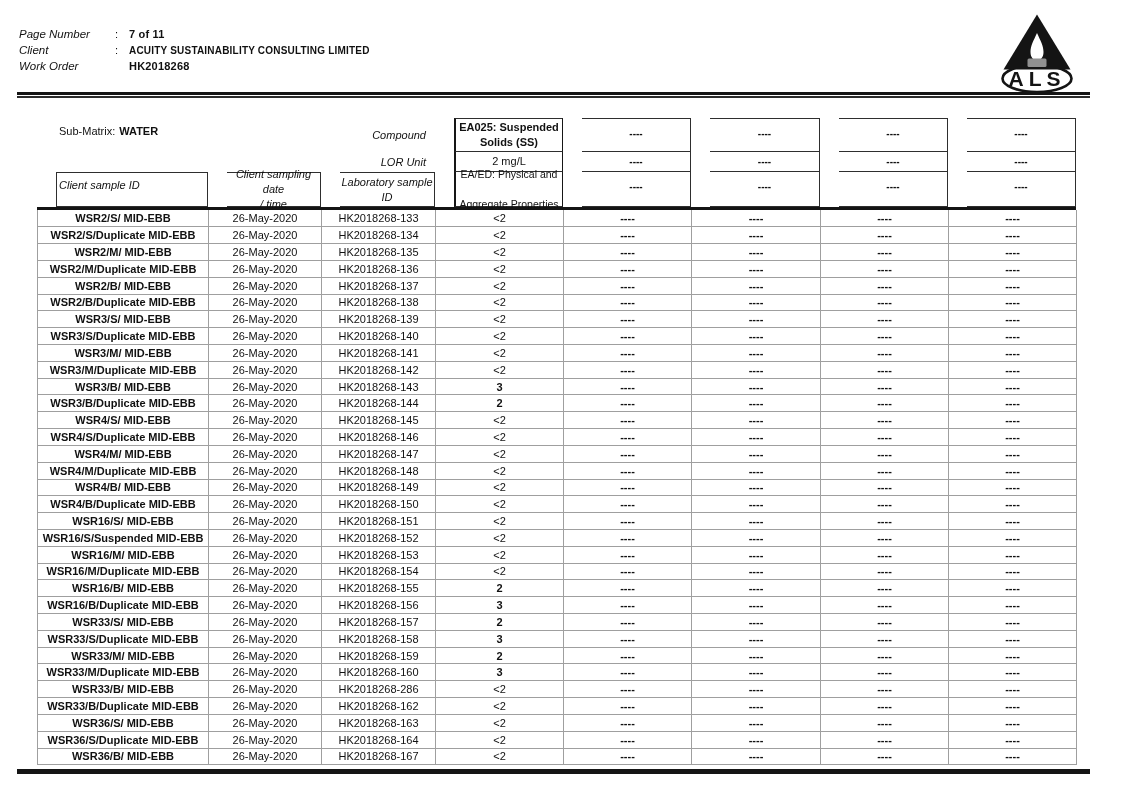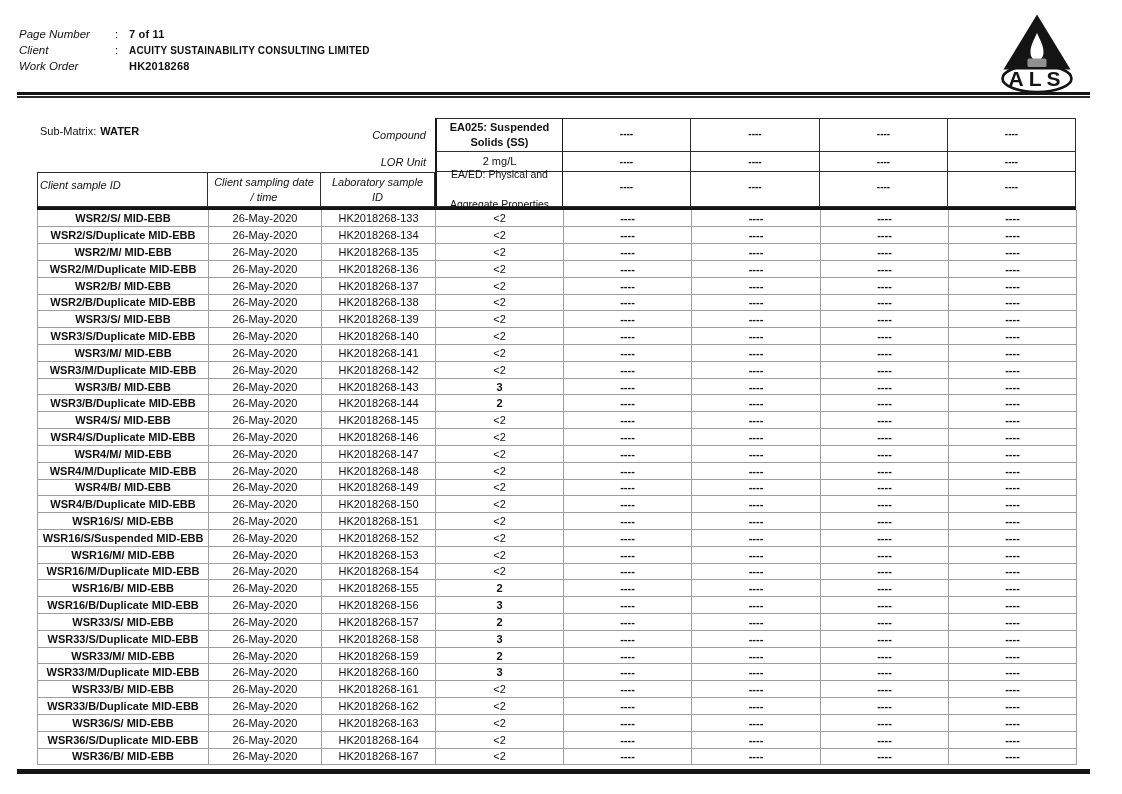--- a/index.html
+++ b/index.html
@@ -29,21 +29,21 @@
   .top-rule .thin { height:2px; background:#2b2b2b; }
   .bottom-rule { position:absolute; left:17px; top:769px; width:1073px; height:5px; background:#151515; }
 
   
   .table-wrap { position:absolute; left:37px; top:118px; width:1039px; }
   .hdr {
     display:grid;
     grid-template-columns:171px 113px 114px 128px 128px 129px 128px 128px;
     grid-template-rows:34px 20px 35px;
   }
-  .hc { display:flex; align-items:center; justify-content:center; text-align:center; font-size:11px; line-height:13px; }
+  .hc { display:flex; align-items:center; justify-content:center; text-align:center; font-size:11px; line-height:13px;margin-left:19px; }
   .hc.cols { flex-direction:column; }
   .bx { border-right:1.2px solid #2e2e2e; border-bottom:1.2px solid #2e2e2e; }
   .bt { border-top:1.2px solid #2e2e2e; }
   .bl { border-left:1.2px solid #2e2e2e; }
   .bl2 { border-left:2px solid #161616; }
   .br2 { border-right:1.6px solid #161616; }
   .submatrix { justify-content:flex-start; padding-left:3px; grid-column:1 / 3; align-items:flex-start; padding-top:7px; font-size:11px; }
   .submatrix b { margin-left:4px;text-align:center; }
   .itlabel { font-style:italic; justify-content:flex-end; padding-right:9px; font-size:11px; }
   .ea-title { font-weight:bold; line-height:15px; font-size:11px; }
@@ -442,21 +442,21 @@
           <td class="c-lab">HK2018268-160</td>
           <td class="c-val detected">3</td>
           <td class="c-dash">----</td>
           <td class="c-dash">----</td>
           <td class="c-dash">----</td>
           <td class="c-dash">----</td>
         </tr>
         <tr>
           <td class="c-id">WSR33/B/ MID-EBB</td>
           <td class="c-date">26-May-2020</td>
-          <td class="c-lab">HK2018268-161</td>
+          <td class="c-lab">HK2018268-286</td>
           <td class="c-val">&lt;2</td>
           <td class="c-dash">----</td>
           <td class="c-dash">----</td>
           <td class="c-dash">----</td>
           <td class="c-dash">----</td>
         </tr>
         <tr>
           <td class="c-id">WSR33/B/Duplicate MID-EBB</td>
           <td class="c-date">26-May-2020</td>
           <td class="c-lab">HK2018268-162</td>

